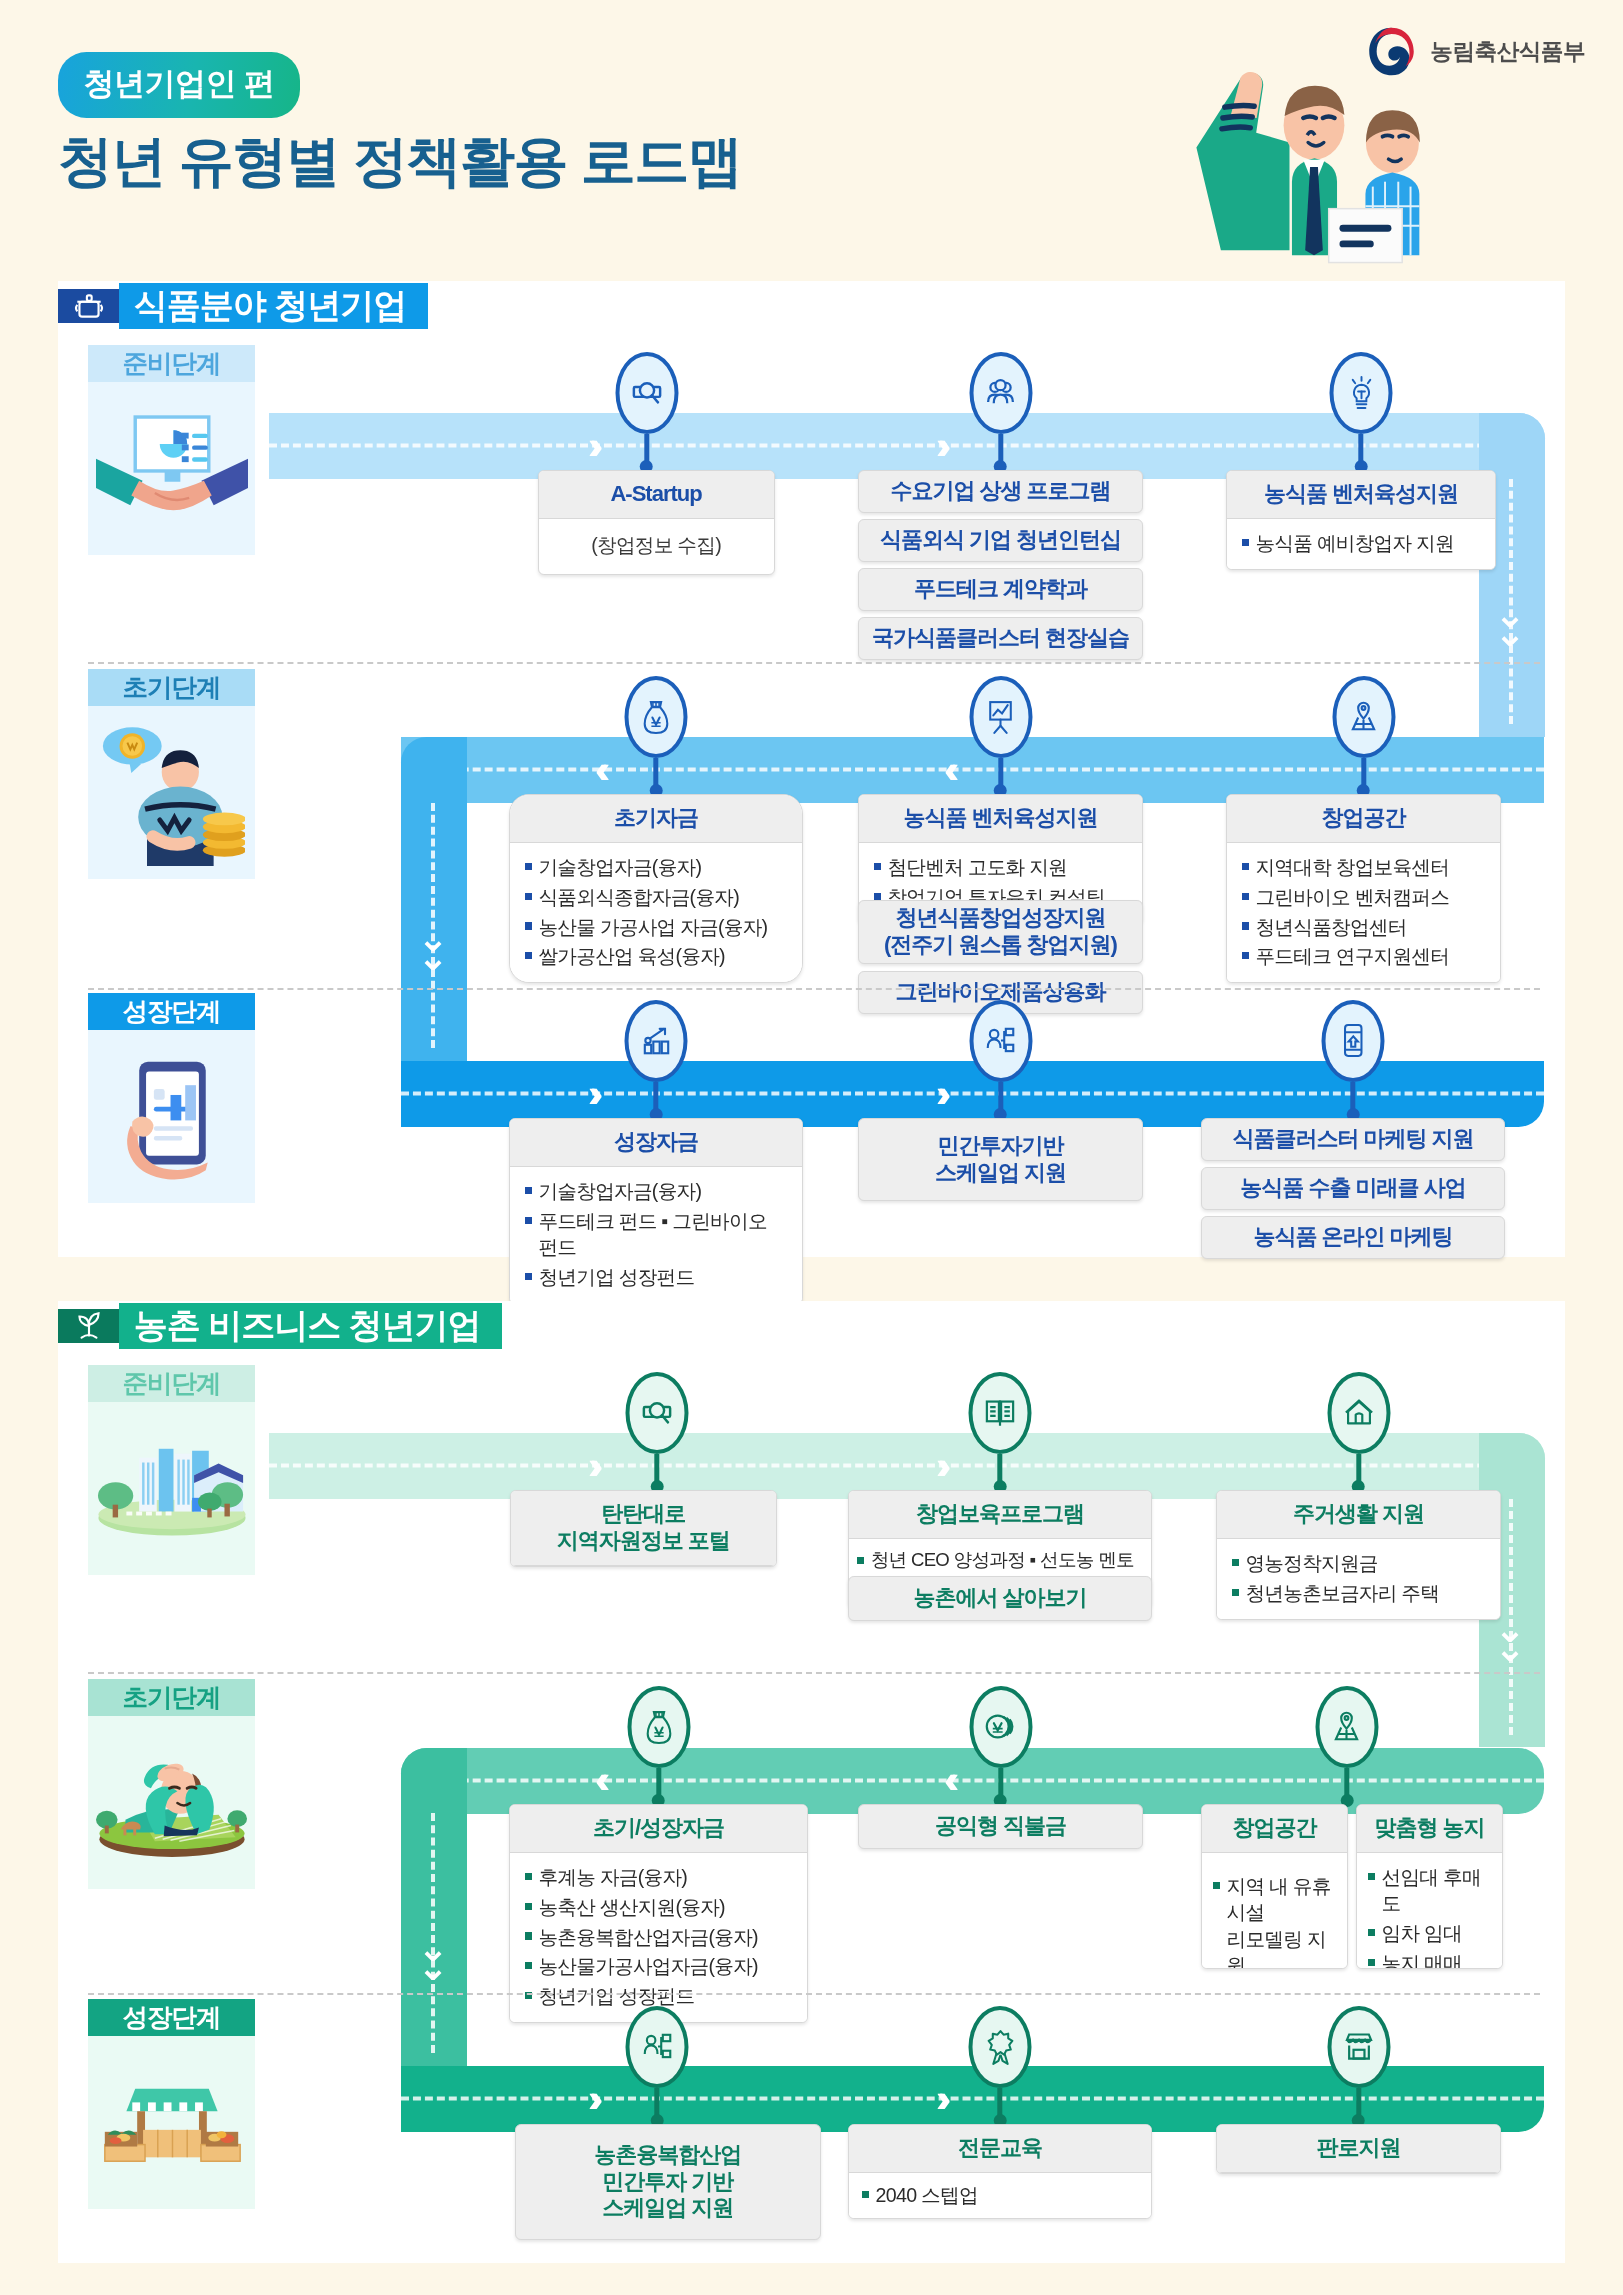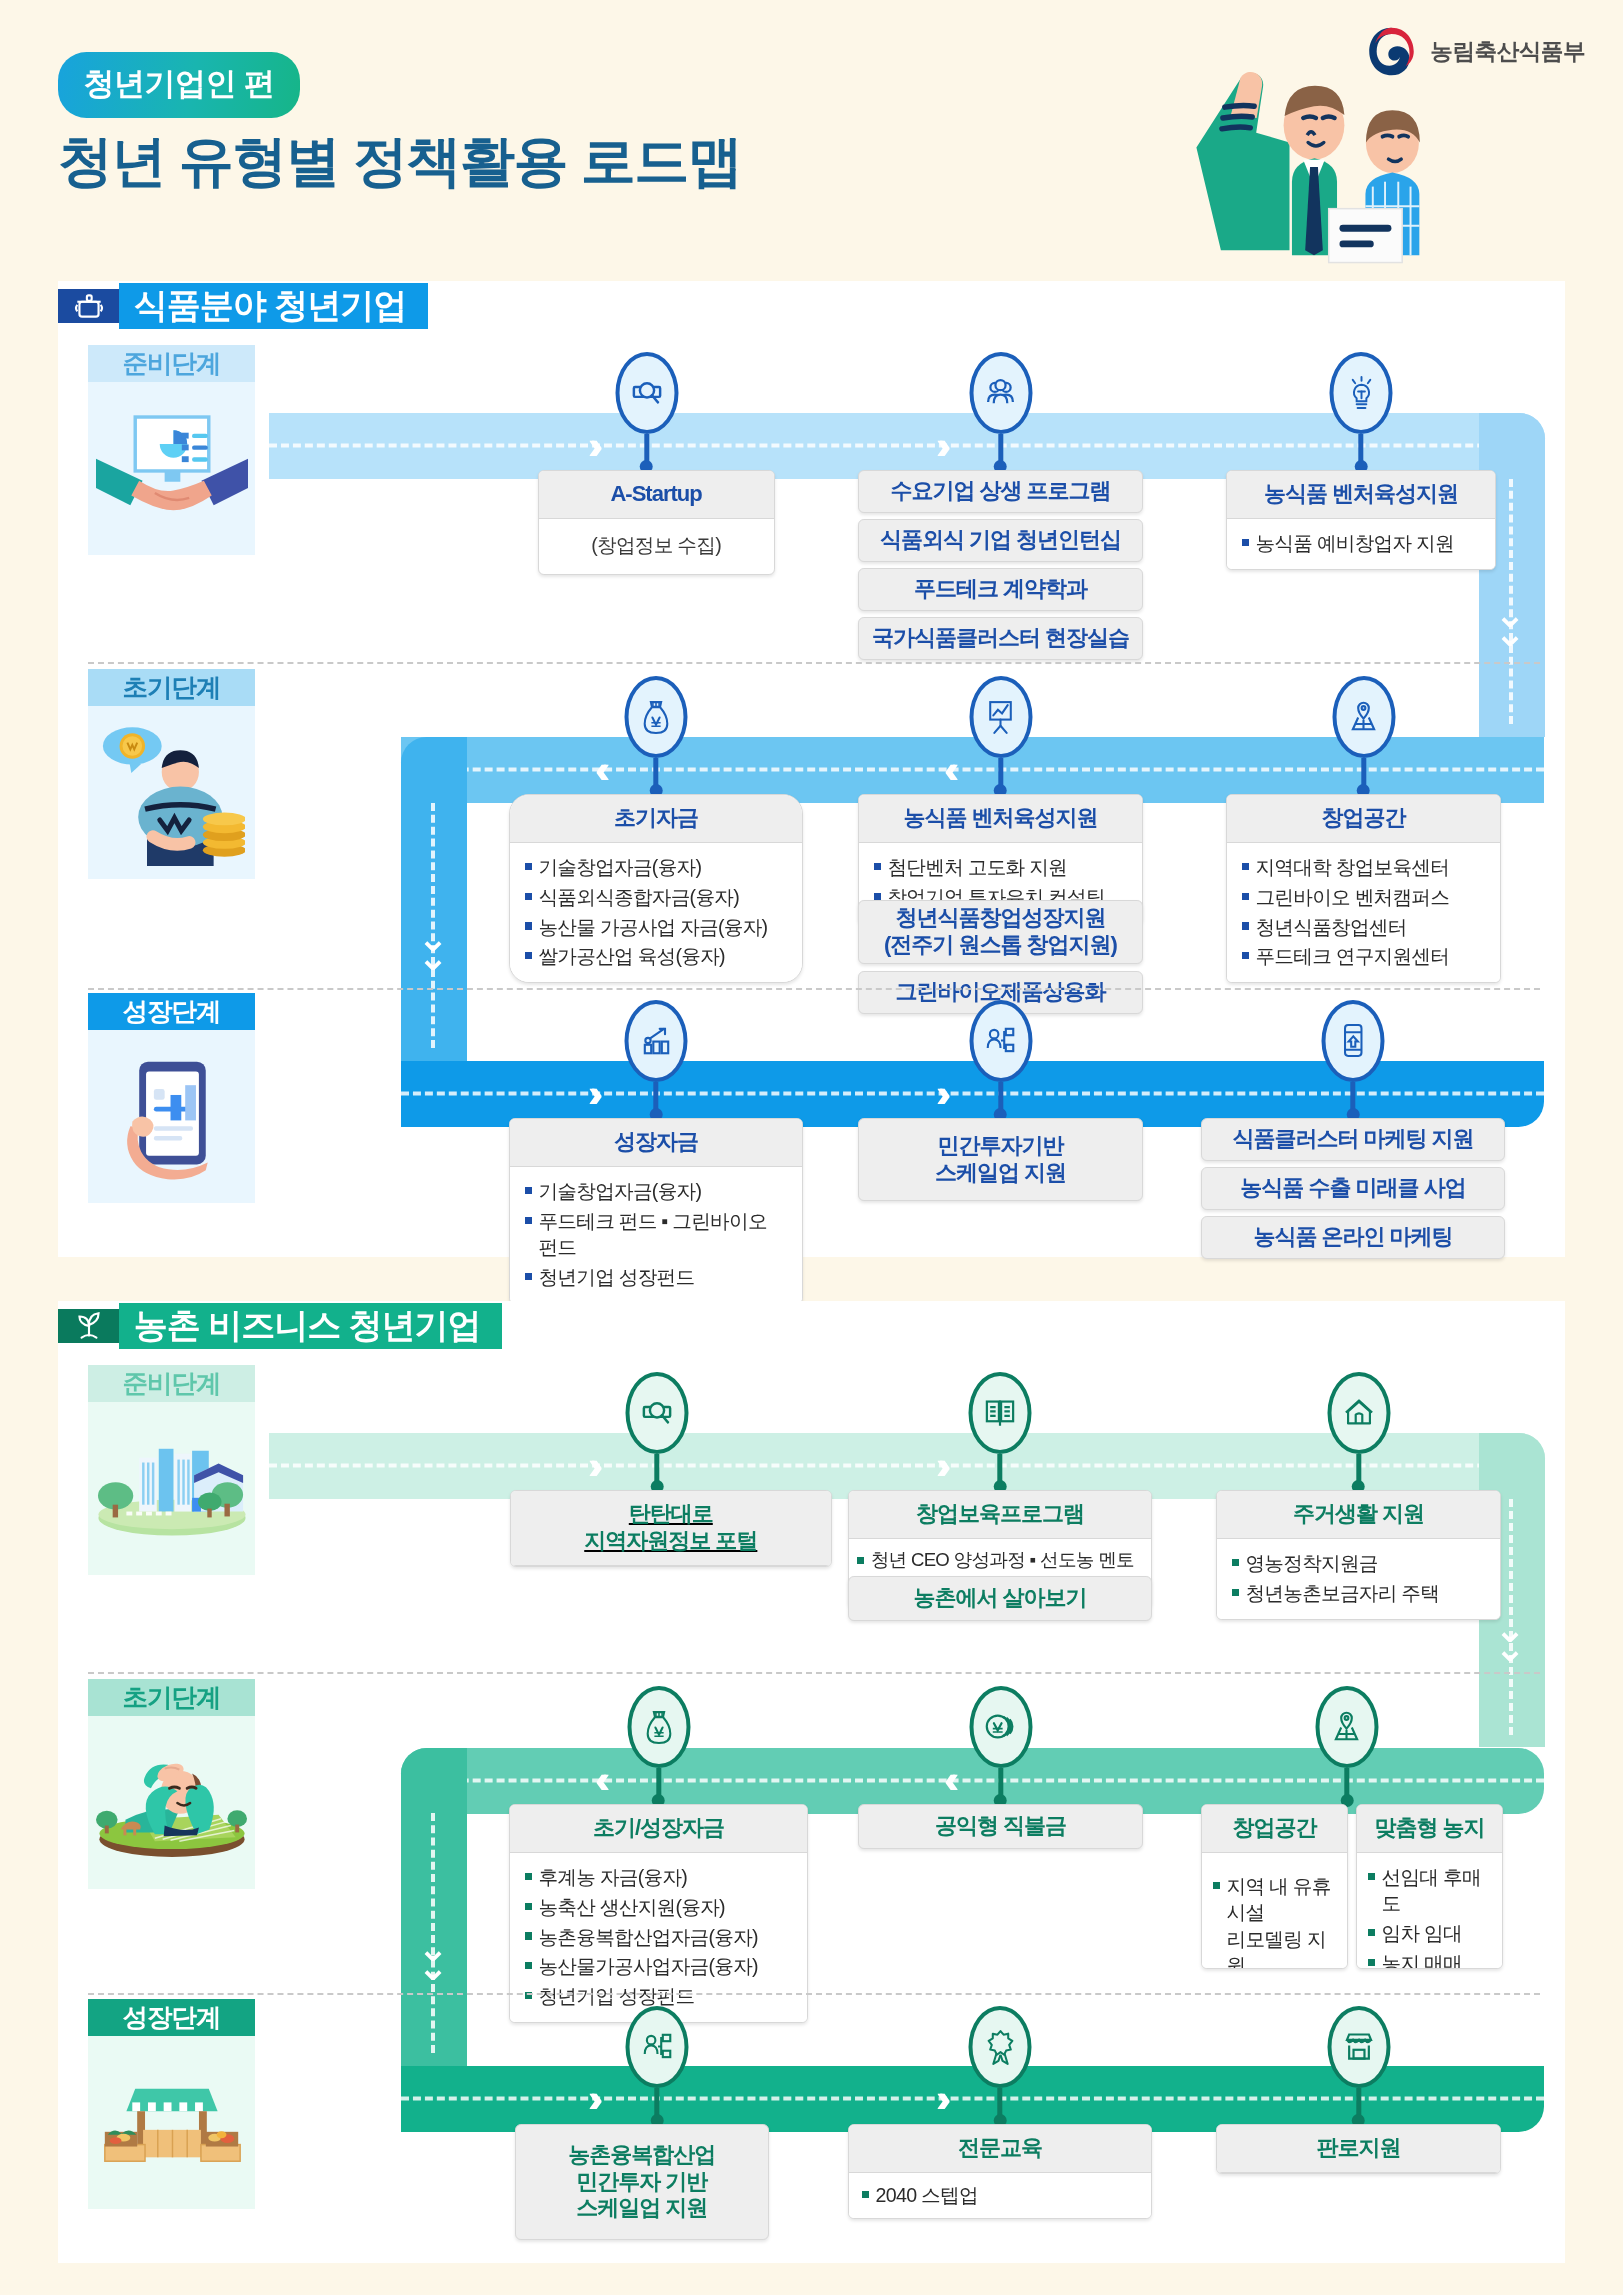--- a/index.html
+++ b/index.html
@@ -616,21 +616,21 @@
       <div class="bubble" style="top:6.9px;">
         <svg width="35" height="35" viewBox="0 0 64 64" fill="none" stroke="#0c7d61" stroke-width="4.5" stroke-linecap="round">
           <rect x="8" y="22" width="48" height="18" rx="2"></rect>
             <circle cx="32" cy="28" r="13" fill="#e6f7f1"></circle>
             <line x1="41" y1="37" x2="52" y2="50"></line>
         </svg>
       </div>
       <div class="stem" style="top:89px; height:35px;">
           <span class="dot"></span>
         </div>
-      <div class="card" style="left:9.8px; top:125px; width:322px;text-decoration:underline;">
+      <div class="card" style="left:9.8px; top:125px; width:267px;">
         <div class="hd" style="white-space:pre-line;">탄탄대로
 지역자원정보 포털</div>
       </div>
     </div>
 
     <div class="node" style="left:790px; top:0; width:304px;">
       <div class="bubble" style="top:6.9px;">
         <svg width="35" height="35" viewBox="0 0 64 64" fill="none" stroke="#0c7d61" stroke-width="4">
           <rect x="8" y="12" width="22" height="36"></rect>
             <rect x="34" y="12" width="22" height="36"></rect>
@@ -872,21 +872,21 @@
           <circle cx="20" cy="20" r="8"></circle>
             <path d="M8 46 q0 -16 12 -16 q12 0 12 16"></path>
           <rect x="42" y="10" width="14" height="12"></rect>
             <rect x="42" y="40" width="14" height="12"></rect>
           <path d="M33 32 l6 0 l0 -16 l3 0 M33 32 l6 0 l0 14 l3 0"></path>
         </svg>
       </div>
       <div class="stem" style="top:89px; height:35px;">
           <span class="dot"></span>
         </div>
-      <div class="plain" style="left:14.7px; top:125px; width:254px; height:116px; white-space:pre-line;">농촌융복합산업
+      <div class="plain" style="left:14.7px; top:125px; width:306px; height:116px; white-space:pre-line;">농촌융복합산업
 민간투자 기반
 스케일업 지원</div>
     </div>
 
     <div class="node" style="left:790px; top:0; width:304px;">
       <div class="bubble" style="top:6.9px;">
         <svg width="30" height="37" viewBox="0 0 52 72" fill="none" stroke="#0c7d61" stroke-width="4" stroke-linejoin="round">
           <path d="M26 6 l6 7 l9 -2 l0 9 l8 5 l-6 8 l3 9 l-9 2 l-4 8 l-7 -5 l-7 5 l-4 -8 l-9 -2 l3 -9 l-6 -8 l8 -5 l0 -9 l9 2z"></path>
           <path d="M18 50 L12 70 L22 64 L26 52"></path>
             <path d="M34 50 L40 70 L30 64 L26 52"></path>

